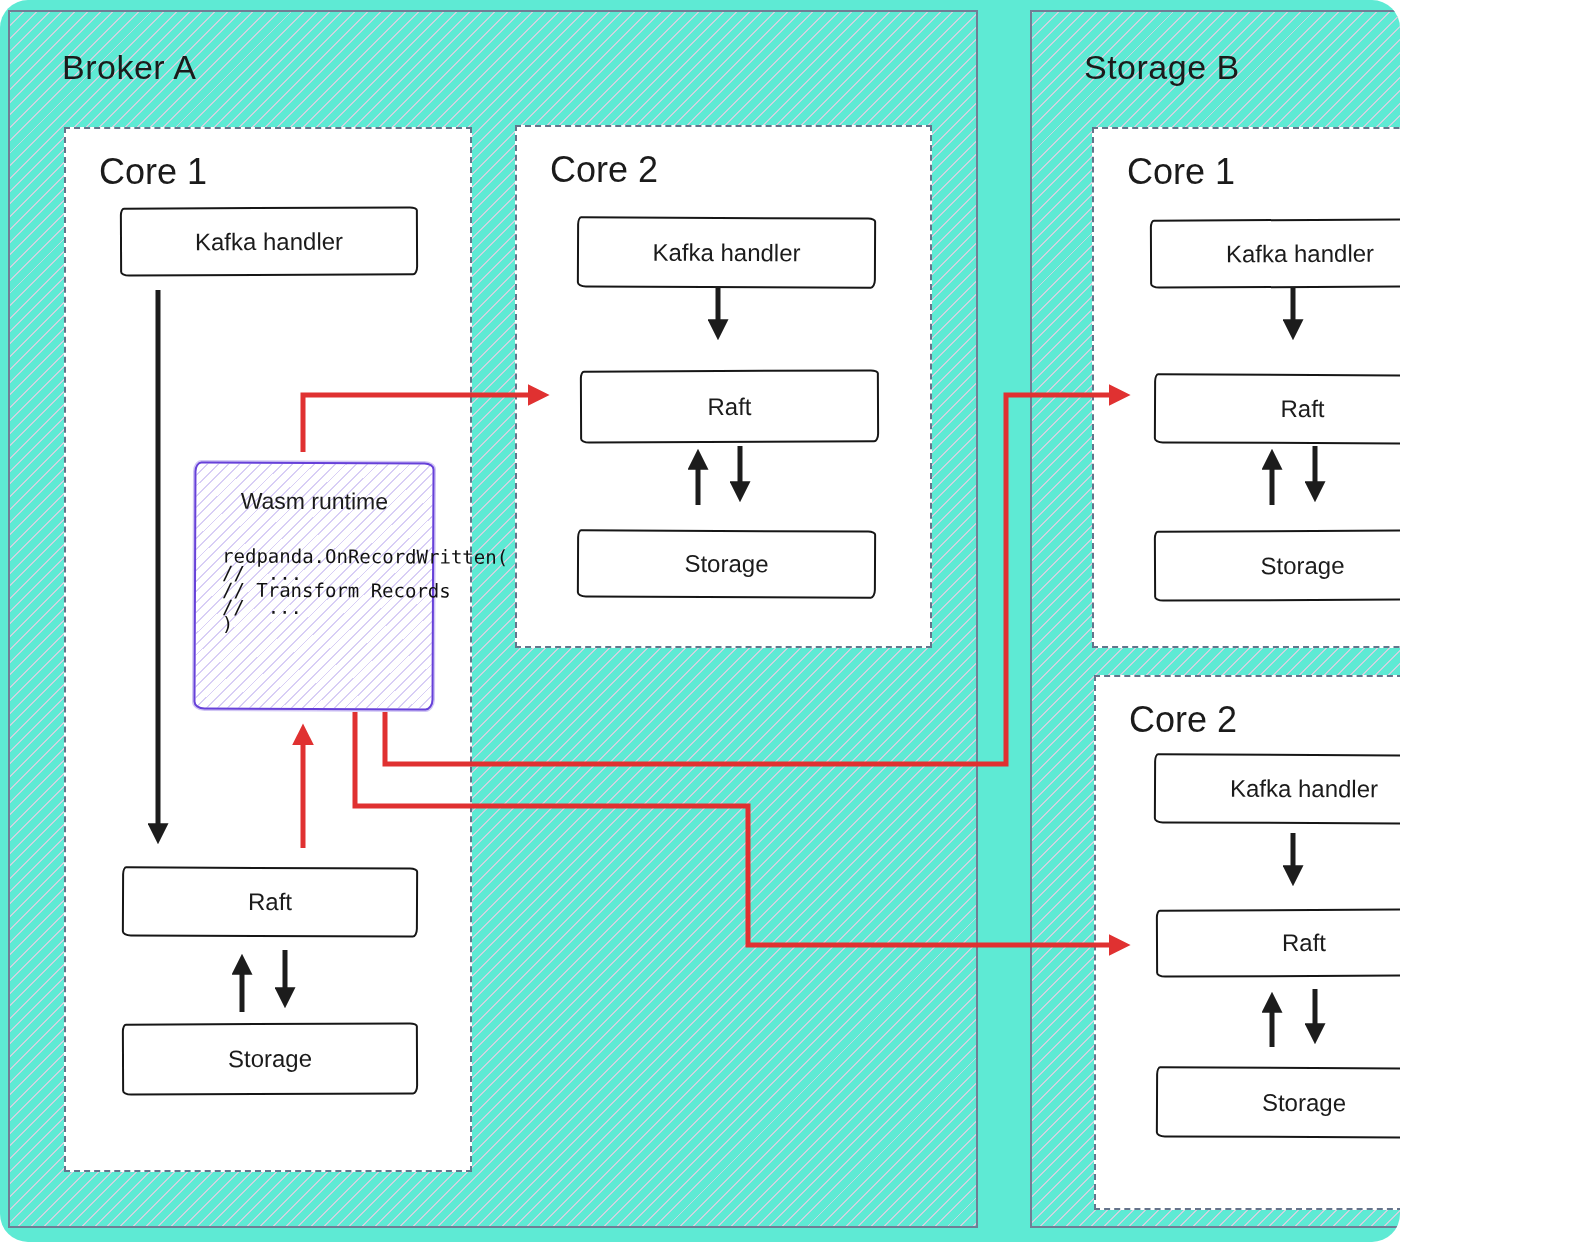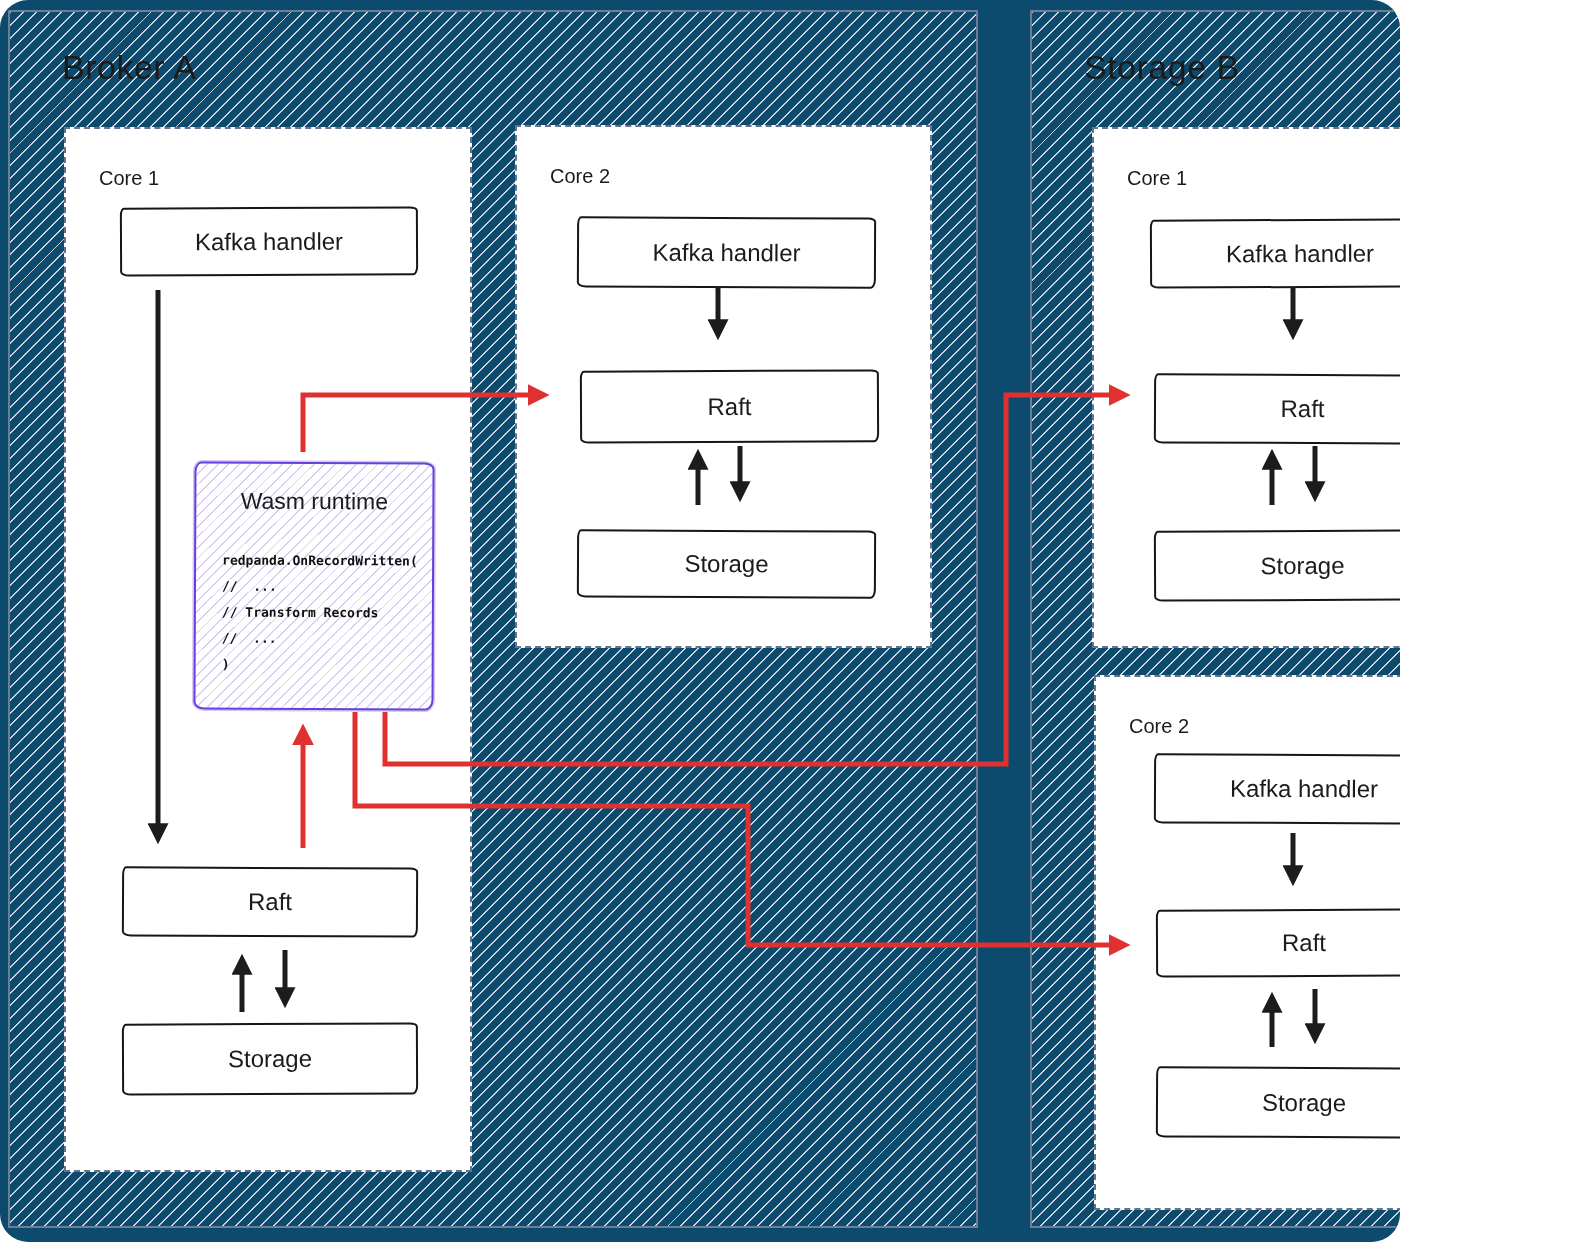--- a/index.html
+++ b/index.html
@@ -9,40 +9,40 @@
     --core-border: #64748b;
     --box-border: #161616;
     --hatch-line: #ccd4e0;
     --wasm-hatch: rgba(103,65,217,0.26);
     --text: #1b1b1b;
   }
   * { margin:0; padding:0; box-sizing:border-box; }
   html,body { background:#ffffff; }
   .canvas {
     position:relative; width:1400px; height:1242px; overflow:hidden;
-    font-family:"Liberation Sans", sans-serif; color:var(--text); background:#0c4a6e;border-radius:28px;
+    font-family:"Liberation Sans", sans-serif; color:var(--text); background:#5eead4;border-radius:28px;
   }
   .broker {
     position:absolute;
     border:2.5px solid var(--broker-border);
     background:
       repeating-linear-gradient(135deg,
         var(--hatch-line) 0px, var(--hatch-line) 1.4px,
         transparent 1.4px, transparent 9px);
   }
   .broker-title {
     position:absolute; left:52px; top:36px;
     font-size:34px; letter-spacing:0.5px; color:var(--text);
   }
   .core {
     position:absolute; background:#ffffff;
     border:2.5px dashed var(--core-border);
   }
   .core-label {
-    position:absolute; left:33px; top:22px; font-size:20px;margin-top:16px;
+    position:absolute; left:33px; top:22px; font-size:36px;
   }
   .sketch-box {
     position:absolute; background:#ffffff;
     border:2.8px solid var(--box-border);
     border-radius:4px 8px 5px 9px / 8px 4px 9px 5px;
     display:flex; align-items:center; justify-content:center;
     font-size:24px;
   }
   .tilt-a { transform:rotate(-0.25deg); }
   .tilt-b { transform:rotate(0.25deg); }
@@ -56,21 +56,21 @@
     border-radius:7px 10px 8px 11px / 10px 7px 11px 8px;
     box-shadow:0 0 0 1.5px rgba(103,65,217,0.30);
   }
   .wasm-title {
     position:absolute; left:0; right:0; top:24px; text-align:center;
     font-size:23px;
   }
   .wasm-code {
     position:absolute; left:26px; top:84px;
     font-family:"DejaVu Sans Mono", monospace;
-    font-size:13px; line-height:26px; font-weight:700;
+    font-size:19px; line-height:17px; font-weight:400;
     white-space:pre; color:#111;
   }
   svg.arrows { position:absolute; left:0; top:0; z-index:10; pointer-events:none; }
   .arrow-black { stroke:#1c1c1c; stroke-width:5; fill:none; }
   .arrow-red { stroke:var(--red-arrow); stroke-width:5; fill:none; stroke-linejoin:miter; }
   .head-black { fill:#1c1c1c; }
   .head-red { fill:var(--red-arrow); }
 </style>
 </head>
 <body>

